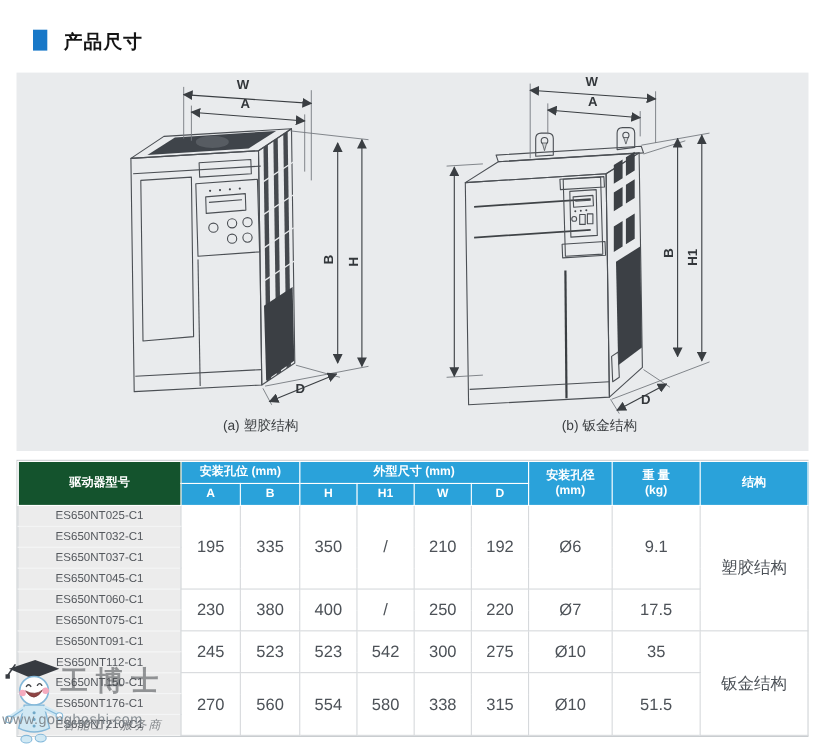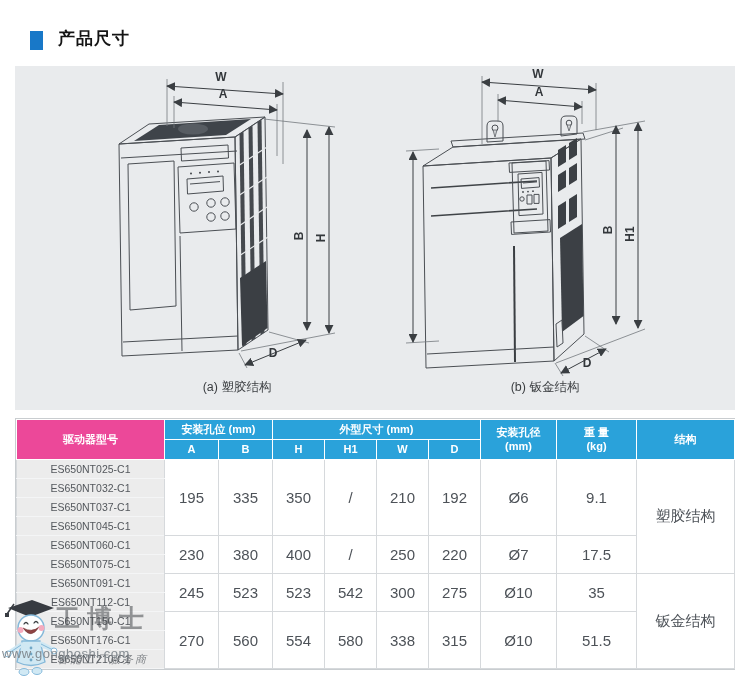--- a/index.html
+++ b/index.html
@@ -1,31 +1,31 @@
 <!DOCTYPE html>
 <html><head>
 <meta charset="utf-8">
 <style>
   html,body{margin:0;padding:0;background:#fff;}
   #page{position:relative;width:750px;height:684px;background:#ffffff;overflow:hidden;
         font-family:"Liberation Sans","DejaVu Sans",sans-serif;}
   
-  #titlebar{position:absolute;left:30px;top:27px;display:flex;align-items:flex-end;}
+  #titlebar{position:absolute;left:30px;top:27px;display:flex;align-items:flex-start;}
   #titlebar .bullet{width:13px;height:19px;background:#1878c8;margin-right:15px;}
   #titlebar .ttl{font-size:17px;font-weight:700;color:#141414;letter-spacing:1px;}
   
   #figpanel{position:absolute;left:15px;top:66px;width:720px;height:344px;background:#e9ebed;}
   
   #tablewrap{position:absolute;left:15px;top:418px;width:720px;border:1px solid #c9cdd0;box-sizing:border-box;}
   table{border-collapse:collapse;width:100%;table-layout:fixed;}
   thead tr{height:20px;}
   tbody tr{height:19px;}
   th{background:#2aa2da;color:#fff;font-size:11px;font-weight:700;border:1px solid #ffffff;
      text-align:center;padding:0;line-height:1.25;margin-top:47px;}
-  th.green{background:#ec4899;}
+  th.green{background:#14532d;}
   td{border:1px solid #d6d9dc;font-size:15px;text-align:center;padding:0;}
   td.model-cell{background:#ececec;color:#53575c;border-top-color:#f4f5f6;border-bottom-color:#f4f5f6;font-size:10.5px;}
   tbody tr.group-start td.model-cell{border-top-color:#d6d9dc;margin-left:25px;}
   td.val-cell{background:#ffffff;color:#4d5258;}
   td.struct-cell{background:#ffffff;color:#4d5258;}
   
   #watermark{position:absolute;left:0;top:588px;width:170px;height:96px;pointer-events:none;text-align:right;}
   #watermark .brand{position:absolute;left:55px;top:14px;font-size:25px;font-weight:700;
         font-family:"Liberation Serif","DejaVu Serif",serif;color:rgba(70,72,76,0.55);letter-spacing:7px;white-space:nowrap;}
   #watermark .tagline{position:absolute;left:57px;top:64px;font-size:11px;color:rgba(95,100,105,0.75);letter-spacing:2px;white-space:nowrap;font-style:italic;}

